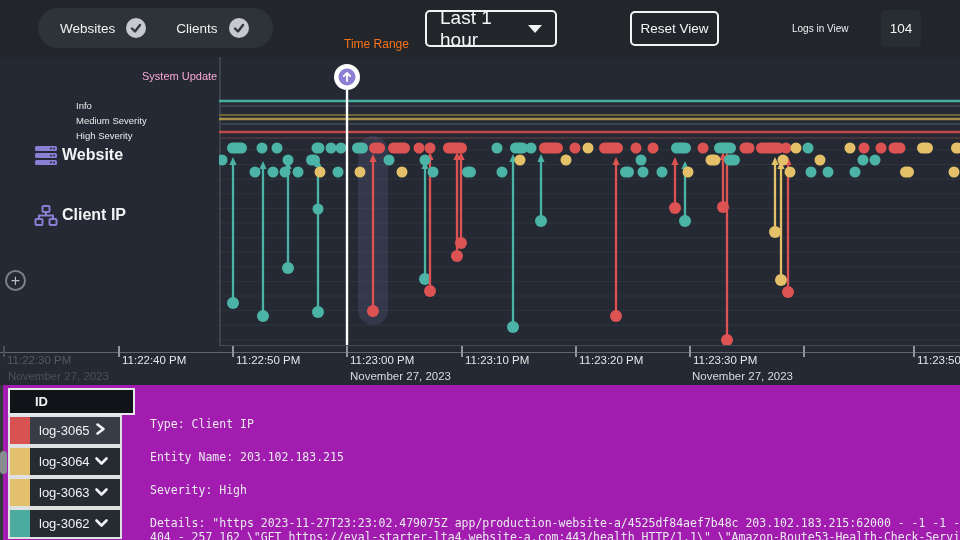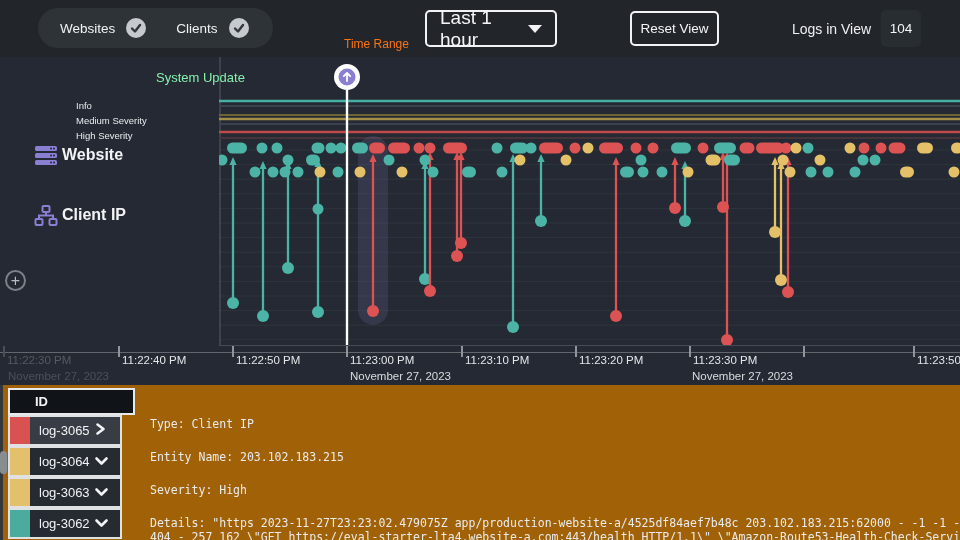--- a/index.html
+++ b/index.html
@@ -14,47 +14,47 @@
   .toggle span.lbl { color:#f1f3f4; font-size:13.5px; }
   .checkwrap { width:20px; height:20px; border-radius:50%; background:#c6cacf; display:flex; align-items:center; justify-content:center; }
   .tr-label { position:absolute; left:344px; top:15px; height:57px; display:flex; align-items:center; color:#f97316; font-size:12px; }
   #time-dropdown { position:absolute; left:425px; top:10px; width:132px; height:37px; background:transparent;
                    border:2px solid #f2f3f4; border-radius:5px; display:flex; align-items:center; padding:0 13px;
                    justify-content:space-between; cursor:pointer; }
   #time-dropdown .val { color:#f4f5f6; font-size:19px; }
   .caret-down { width:0; height:0; border-left:7px solid transparent; border-right:7px solid transparent; border-top:8px solid #f2f3f4; }
   #reset-btn { position:absolute; left:630px; top:11px; width:89px; height:35px; background:transparent; border:2px solid #f2f3f4;
                border-radius:5px; color:#f4f5f6; font-size:13.5px; font-family:"Liberation Sans",sans-serif; cursor:pointer; }
-  #logs-label { position:absolute; left:792px; top:0; height:57px; display:flex; align-items:center; color:#eef0f2; font-size:14px; }
+  #logs-label { position:absolute; left:792px; top:0; height:57px; display:flex; align-items:center; color:#eef0f2; font-size:10px; }
   #logs-badge { position:absolute; left:881px; top:10px; width:40px; height:37px; background:#282d32; border-radius:5px;
                 color:#f4f5f6; font-size:13.5px; display:flex; align-items:center; justify-content:center; }
 
   
   #main { position:absolute; left:0; top:57px; width:960px; height:328px; background:#242933; }
   #divider { position:absolute; left:219px; top:0; width:2px; height:289px; background:#3c434c; }
   #chart-bottom-line { position:absolute; left:219px; top:288px; width:741px; height:1px; background:#444b54; }
   #chartsvg { position:absolute; left:219px; top:0; width:741px; height:289px; }
   .legend-line { position:absolute; left:36px; color:#e9ebec; font-size:9.5px;margin-left:40px; }
   .group-label { position:absolute; left:62px; color:#f2f3f5; font-size:16px; font-weight:bold; }
   .group-icon { position:absolute; left:34px; }
   #plus-btn { position:absolute; left:5px; top:213px; width:21px; height:21px; border:2px solid #7c8187; border-radius:50%;
               color:#b9bdc1; font-size:16px; line-height:16px; text-align:center; cursor:pointer; background:transparent; }
-  #marker-label { position:absolute; left:156px; top:13px; color:#86efac; font-size:13px; }
+  #marker-label { position:absolute; left:142px; top:13px; color:#f9a8d4; font-size:11px; }
 
   
   #axis-line { position:absolute; left:0; top:352px; width:960px; height:1px; background:#62676d; }
   .tick { position:absolute; top:346px; width:2px; height:11px; background:#90959a; }
   .tick.dim { background:#4a4f55; }
   .tick-label { position:absolute; top:354px; color:#e4e6e8; font-size:11.5px; white-space:nowrap; }
   .tick-label.dim { color:#565b61; }
   .date-label { position:absolute; top:370px; color:#d9dbde; font-size:11.5px; white-space:nowrap; }
   .date-label.dim { color:#4c5157; }
 
   
-  #bottom { position:absolute; left:0; top:385px; width:960px; height:155px; background:#a16207; }
+  #bottom { position:absolute; left:0; top:385px; width:960px; height:155px; background:#a21caf; }
   #scroll-track { position:absolute; left:0; top:0; width:3px; height:155px; background:#34383d; }
   #scroll-thumb { position:absolute; left:0; top:66px; width:7px; height:23px; background:#888d92; border-radius:4px; }
   #id-header { position:absolute; left:8px; top:3px; width:127px; height:27px; border:2px solid #e8e9ea; background:#101317;
                color:#f2f3f4; font-size:13px; font-weight:bold; display:flex; align-items:center; padding-left:25px; }
   .log-row { position:absolute; left:8px; width:114px; height:31px; border:2px solid #dfe1e3; background:#262b32;
              display:flex; align-items:center; cursor:pointer; }
   .log-row.selected { background:#383d45; }
   .swatch { width:20px; height:100%; flex:0 0 20px; }
   .row-label { color:#f2f3f4; font-size:13px; padding-left:9px; flex:1; }
   .row-chev { width:20px; margin-right:6px; }

